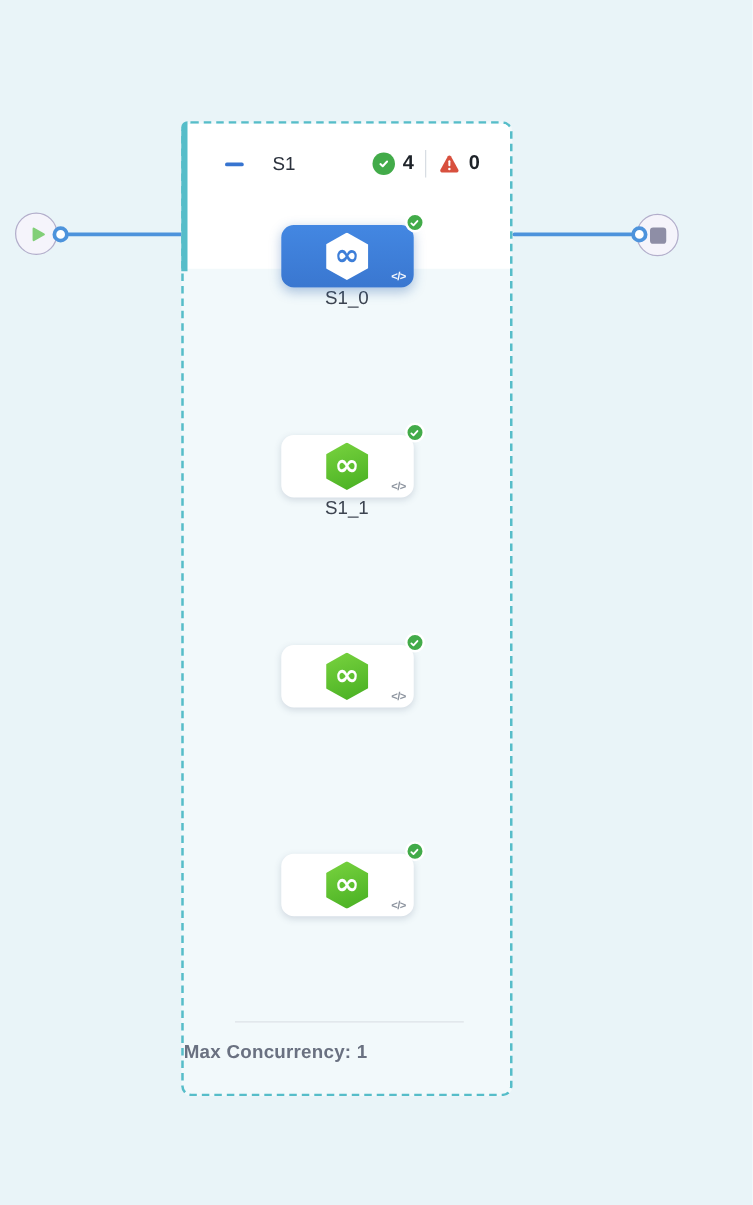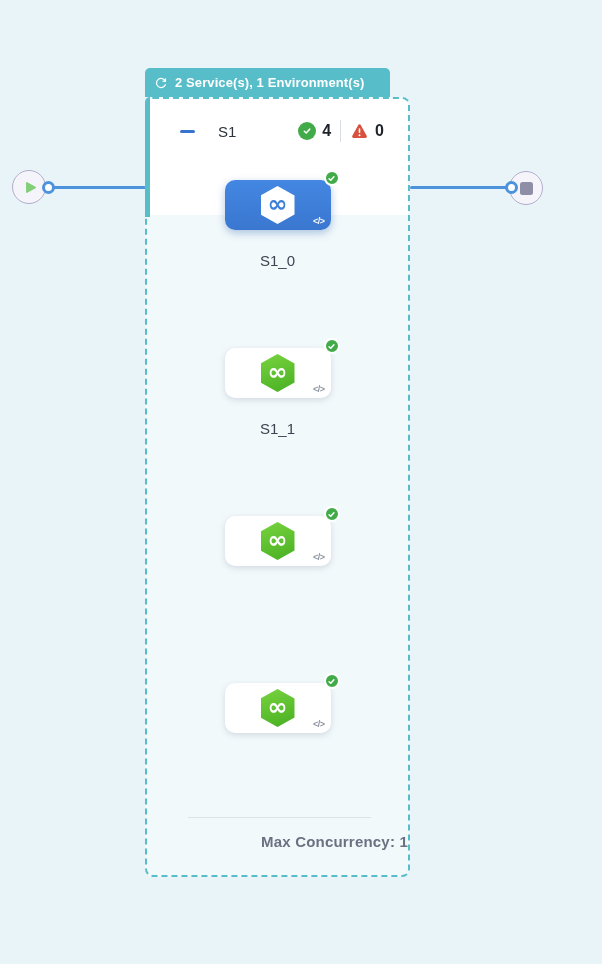--- a/index.html
+++ b/index.html
@@ -68,25 +68,25 @@
   .selected .hex{background:#fff;}
   .inf{font-family:"DejaVu Sans",sans-serif;font-size:24px;font-weight:700;color:#fff;
     line-height:1;margin-top:-3px;}
   .selected .inf{color:var(--card-blue);}
   .code-glyph{position:absolute;right:6px;bottom:4px;font-size:9px;font-weight:700;
     color:#8d949f;letter-spacing:-.5px;}
   .selected .code-glyph{color:rgba(255,255,255,.95);}
   .status-check{position:absolute;top:-10px;right:-9px;width:16px;height:16px;
     border-radius:50%;background:var(--success-green);border:2px solid #fff;
     display:flex;align-items:center;justify-content:center;}
-  .step-label{margin-top:22px;font-size:15px;color:#3d4450;text-align:center;}
+  .step-label{margin-top:0;font-size:15px;color:#3d4450;text-align:center;}
 
   
   .conc-divider{position:absolute;bottom:57px;left:41px;width:183px;height:1px;background:#dde2e7;}
-  .conc-label{position:absolute;bottom:25px;left:0;width:100%;text-align:right;
+  .conc-label{position:absolute;bottom:25px;left:0;width:100%;text-align:left;
     font-size:15px;font-weight:700;color:#6a7181;letter-spacing:.2px;}
 </style>
 </head>
 <body>
 
 <div class="canvas">
 
   <div class="term-node start-node">
     <span style="display:flex;margin-left:2px;">
       <svg width="13" height="13" viewBox="0 0 12 12">
@@ -97,29 +97,20 @@
 
   <div class="edge edge-left"></div>
   <div class="edge edge-right"></div>
   <div class="port port-left"></div>
   <div class="port port-right"></div>
 
   <div class="term-node end-node">
     <span class="stop-square"></span>
   </div>
 
-  <div class="deploy-badge">
-    <span style="display:flex;">
-      <svg width="14" height="14" viewBox="0 0 16 16" fill="none" stroke="#fff" stroke-width="1.4" stroke-linecap="round" stroke-linejoin="round">
-        <path d="M12.9 9.9 A5.2 5.2 0 1 1 12.9 6.1"></path>
-        <path d="M13.2 3.4 L13.0 6.3 L10.2 5.8"></path>
-      </svg>
-    </span>
-    <span>2 Service(s), 1 Environment(s)</span>
-  </div>
 
   <div class="stage-box">
     <div class="stage-header"></div>
     <div class="stage-accent"></div>
 
     <div class="stage-row">
       <span class="collapse-dash"></span>
       <span class="stage-name">S1</span>
       <span class="spacer"></span>
       <span class="check-circle">

